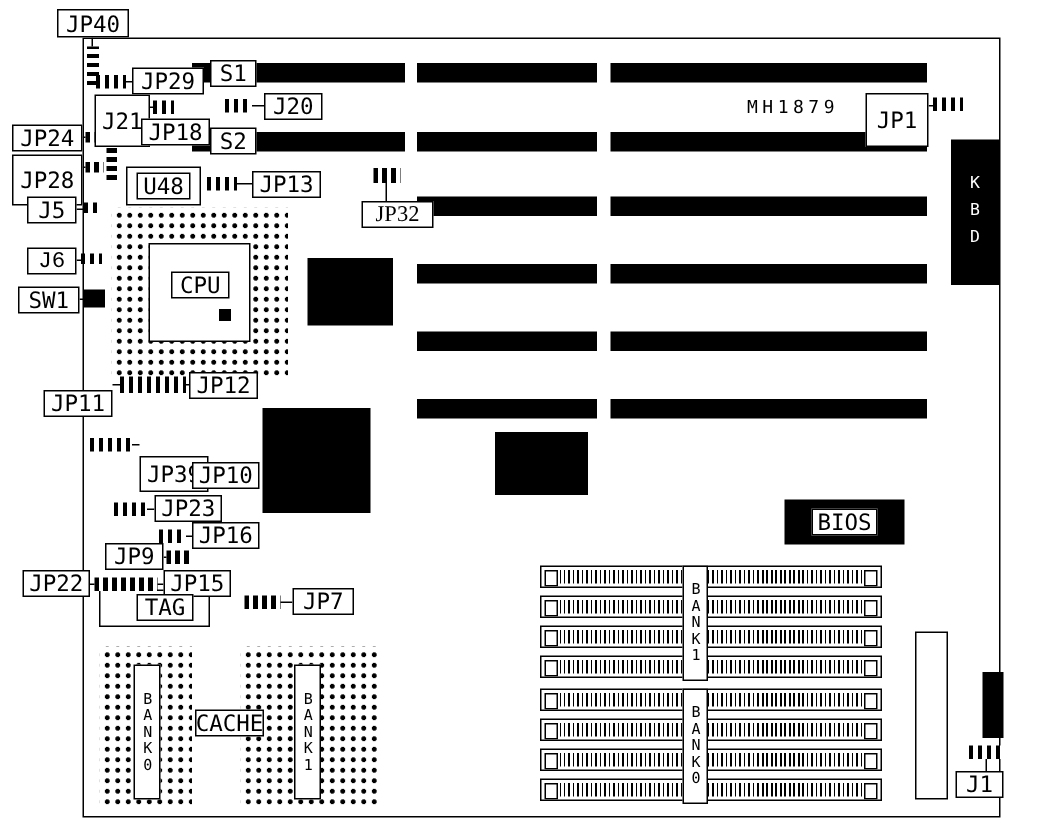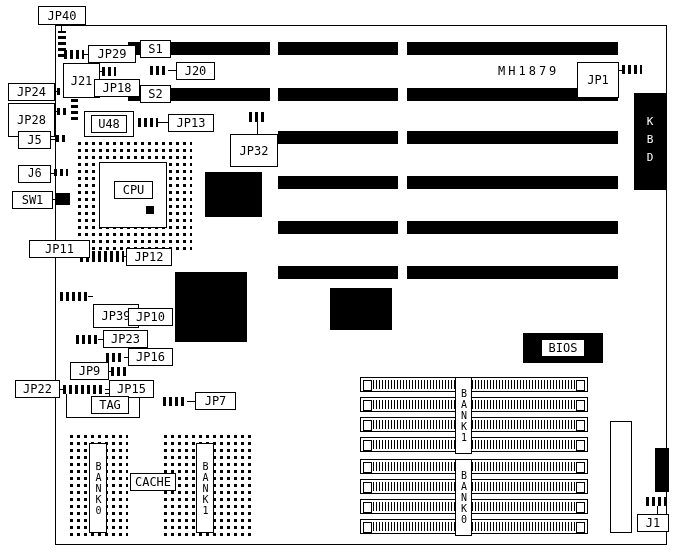--- a/index.html
+++ b/index.html
@@ -1,21 +1,21 @@
 <!DOCTYPE html>
 <html><head>
 <meta charset="utf-8">
 <style>
   * { margin:0; padding:0; box-sizing:border-box; }
   html,body { background:#ffffff; }
   .stage { position:relative; width:694px; height:557px; background:#ffffff;
            font-family:"DejaVu Sans Mono", monospace; color:#000; overflow:hidden; }
   .abs { position:absolute; }
   .outline { border:1px solid #000; background:#fff; }
-  .lbl { position:absolute; border:1px solid #000; background:#fff; font-size:12px;
+  .lbl { position:absolute; border:1px solid #000; background:#fff; font-size:15px;
          display:flex; align-items:center; justify-content:center; white-space:nowrap; z-index:5; }
   .vlabel { position:absolute; border:1px solid #000; background:#fff; font-size:10px;
             writing-mode:vertical-lr; text-orientation:upright; display:flex; align-items:center;
             justify-content:center; z-index:6; line-height:1; }
   .slot { position:absolute; background:#000; }
   .chip { position:absolute; background:#000; }
   .pins-h { position:absolute; background-image:repeating-linear-gradient(90deg,#000 0 3px,#fff 3px 6px); }
   .pins-v { position:absolute; background-image:repeating-linear-gradient(0deg,#000 0 3px,#fff 3px 6px); }
   .dots { background-image:radial-gradient(#000 1.5px, transparent 1.6px);
           background-size:7px 7px; background-position:2px 2px; }
@@ -137,29 +137,29 @@
 
   <div class="lbl" style="left:38px;  top:6px;   width:48px; height:19px;">JP40</div>
   <div class="lbl" style="left:88px;  top:45px;  width:48px; height:18px;">JP29</div>
   <div class="lbl" style="left:63px;  top:63px;  width:37px; height:35px;">J21</div>
   <div class="lbl" style="left:176px; top:62px;  width:39px; height:18px;">J20</div>
   <div class="lbl" style="left:8px;   top:83px;  width:47px; height:18px;">JP24</div>
   <div class="lbl" style="left:8px;   top:103px; width:47px; height:34px;">JP28</div>
   <div class="lbl" style="left:94px;  top:79px;  width:46px; height:18px;">JP18</div>
   <div class="lbl" style="left:91px;  top:115px; width:36px; height:18px;">U48</div>
   <div class="lbl" style="left:168px; top:114px; width:46px; height:18px;">JP13</div>
-  <div class="lbl" style="left:230px; top:134px; width:48px; height:33px;">JP32</div>
+  <div class="lbl" style="left:241px; top:134px; width:48px; height:18px;font-family:Liberation Serif, serif;">JP32</div>
   <div class="lbl" style="left:18px;  top:131px; width:33px; height:18px;">J5</div>
   <div class="lbl" style="left:18px;  top:165px; width:33px; height:18px;font-family:Liberation Mono, monospace;">J6</div>
   <div class="lbl" style="left:12px;  top:191px; width:41px; height:18px;">SW1</div>
   <div class="lbl" style="left:140px; top:40px;  width:31px; height:18px;">S1</div>
   <div class="lbl" style="left:140px; top:85px;  width:31px; height:18px;">S2</div>
   <div class="lbl" style="left:577px; top:62px;  width:42px; height:36px;">JP1</div>
   <div class="lbl" style="left:114px; top:181px; width:39px; height:18px;">CPU</div>
-  <div class="lbl" style="left:29px;  top:240px; width:61px; height:18px;">JP11</div>
+  <div class="lbl" style="left:29px;  top:260px; width:46px; height:18px;">JP11</div>
   <div class="lbl" style="left:126px; top:248px; width:46px; height:18px;">JP12</div>
   <div class="lbl" style="left:93px;  top:304px; width:46px; height:24px;">JP39</div>
   <div class="lbl" style="left:128px; top:308px; width:45px; height:18px;text-align:center;">JP10</div>
   <div class="lbl" style="left:103px; top:330px; width:45px; height:18px;">JP23</div>
   <div class="lbl" style="left:128px; top:348px; width:45px; height:18px;">JP16</div>
   <div class="lbl" style="left:70px;  top:362px; width:39px; height:18px;">JP9</div>
   <div class="lbl" style="left:15px;  top:380px; width:45px; height:18px;">JP22</div>
   <div class="lbl" style="left:109px; top:380px; width:45px; height:18px;">JP15</div>
   <div class="lbl" style="left:195px; top:392px; width:41px; height:18px;">JP7</div>
   <div class="lbl" style="left:91px;  top:396px; width:38px; height:18px;">TAG</div>

